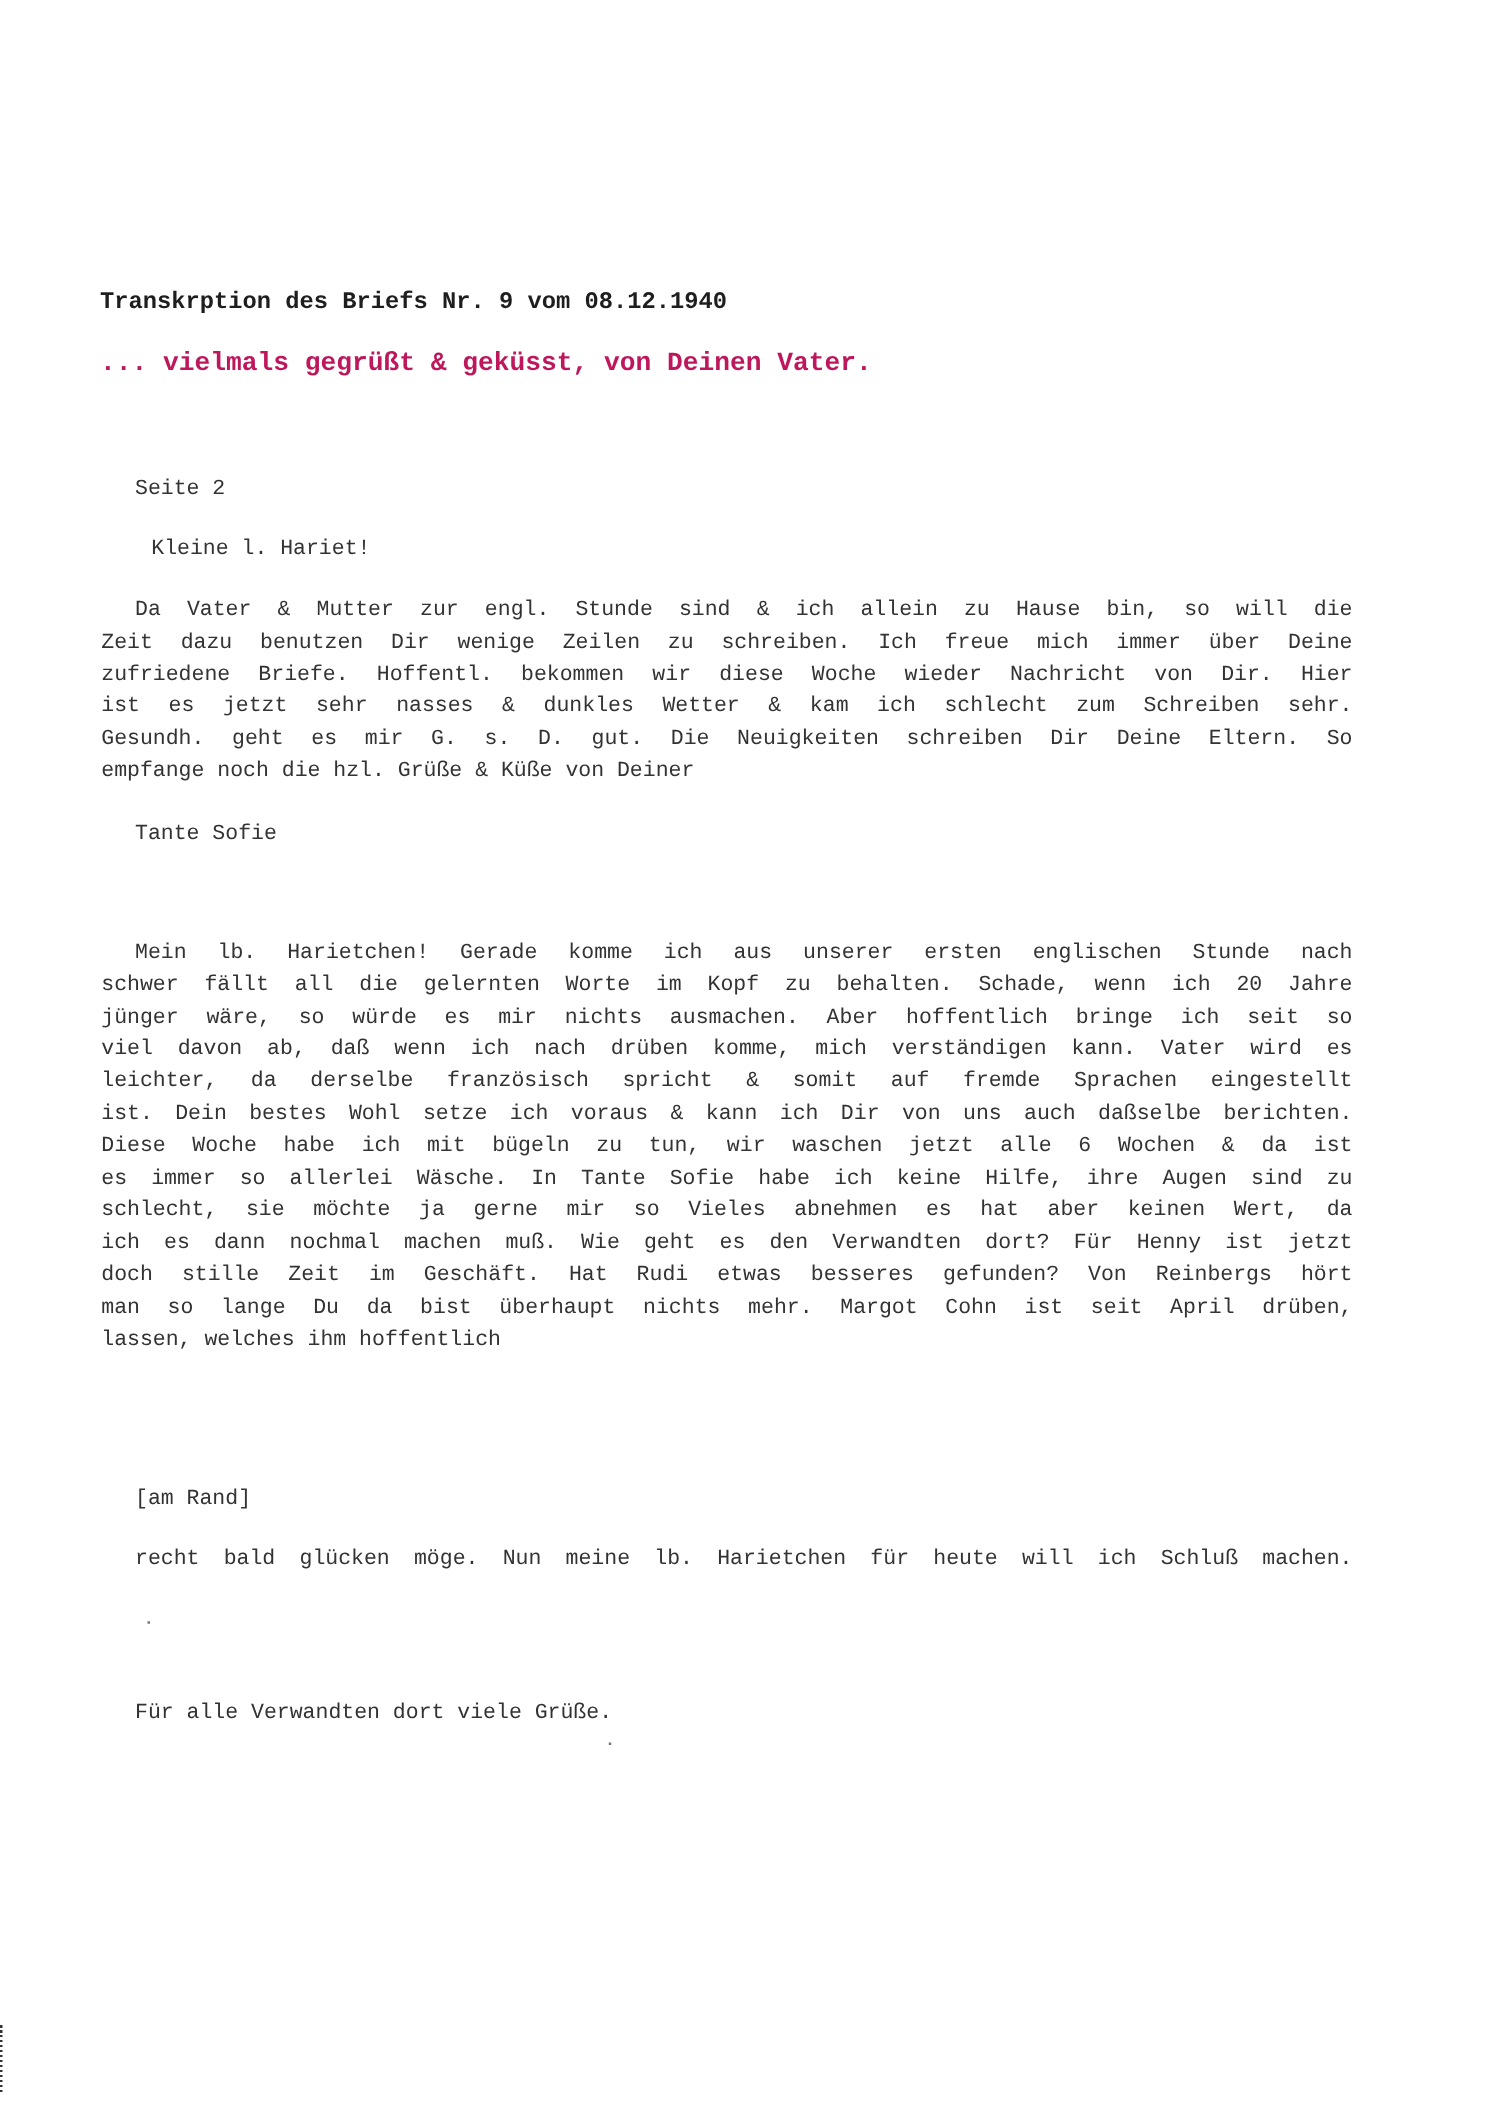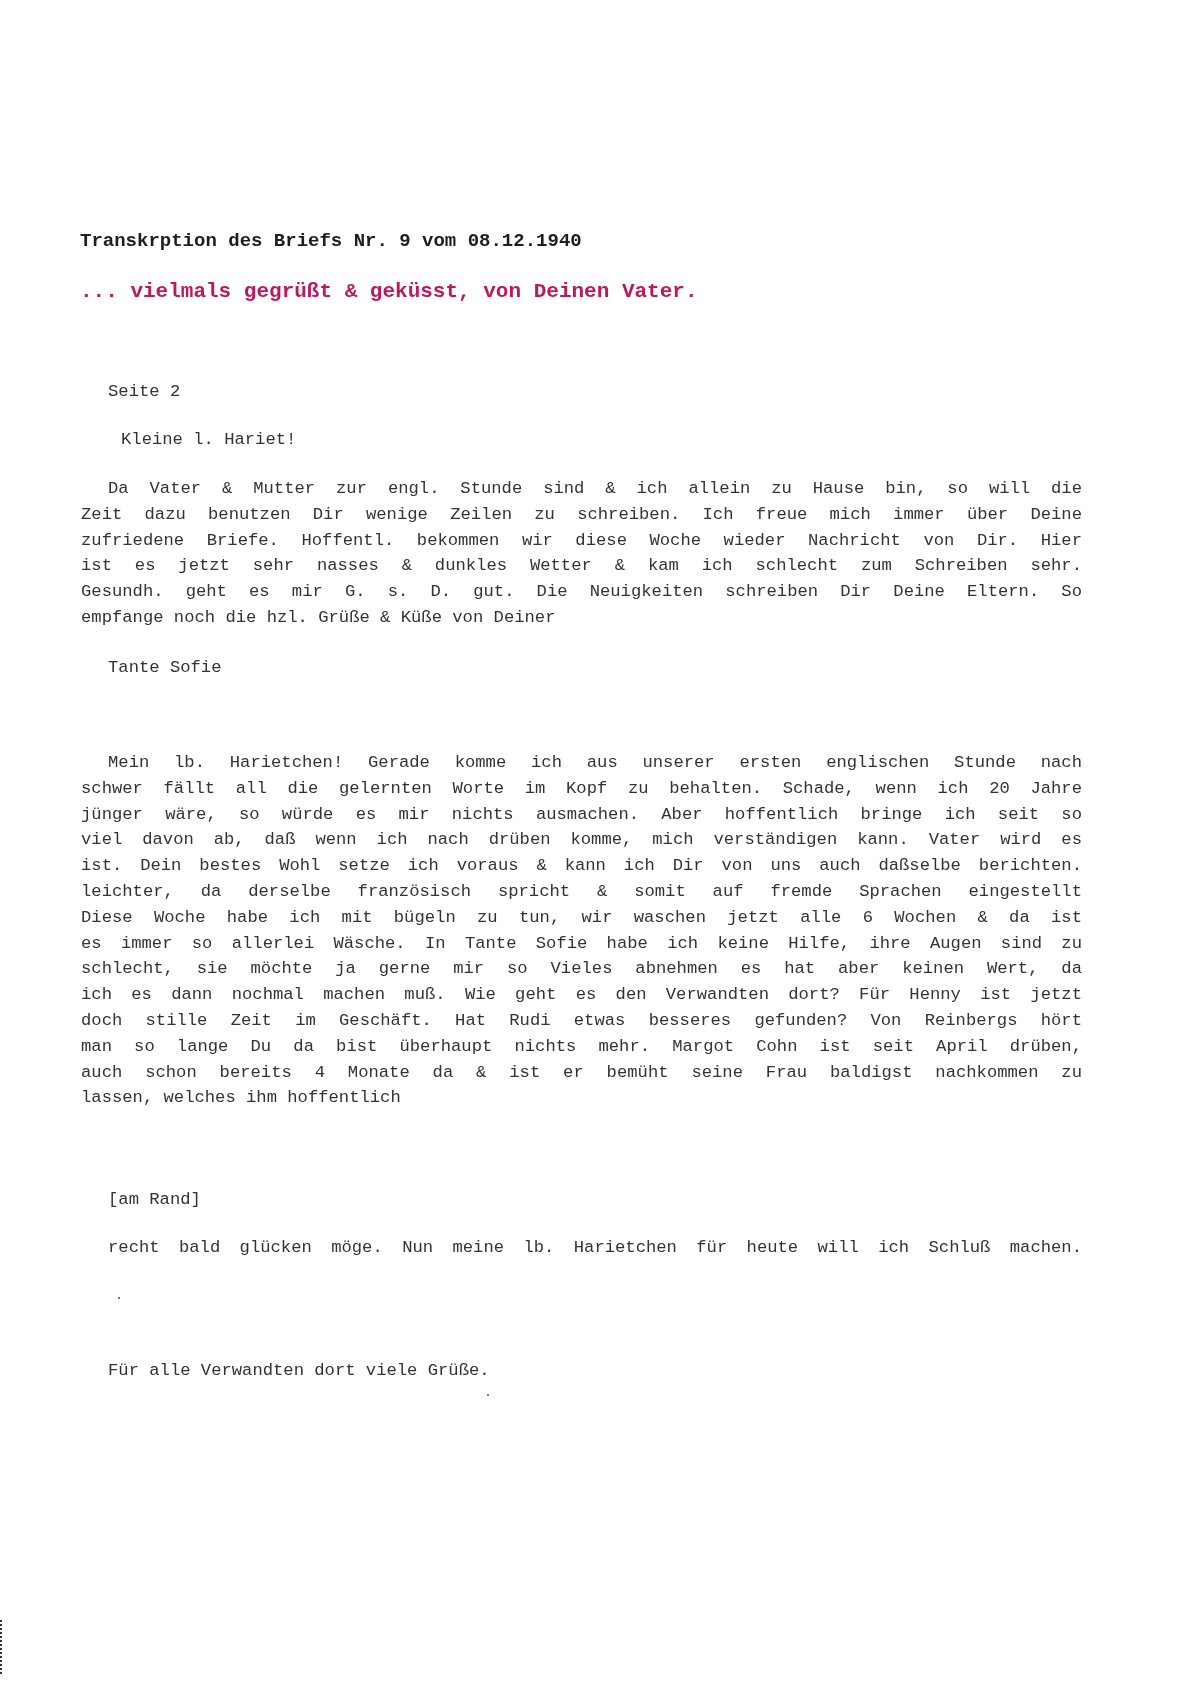--- a/index.html
+++ b/index.html
@@ -104,29 +104,28 @@
     <span class="line last">empfange noch die hzl. Grüße &amp; Küße von Deiner</span>
   </div>
 
   <div class="single" style="left:108px; top:638px;">Tante Sofie</div>
 
   <div class="block" style="top:733px;">
     <span class="line indent">Mein lb. Harietchen! Gerade komme ich aus unserer ersten englischen Stunde nach</span>
     <span class="line">schwer fällt all die gelernten Worte im Kopf zu behalten. Schade, wenn ich 20 Jahre</span>
     <span class="line">jünger wäre, so würde es mir nichts ausmachen. Aber hoffentlich bringe ich seit so</span>
     <span class="line">viel davon ab, daß wenn ich nach drüben komme, mich verständigen kann. Vater wird es</span>
+    <span class="line">leichter, da derselbe französisch spricht &amp; somit auf fremde Sprachen eingestellt</span>
     <span class="line">ist. Dein bestes Wohl setze ich voraus &amp; kann ich Dir von uns auch daßselbe berichten.</span>
-    <span class="line">leichter, da derselbe französisch spricht &amp; somit auf fremde Sprachen eingestellt</span>
     <span class="line">Diese Woche habe ich  mit bügeln zu tun, wir waschen jetzt alle 6 Wochen &amp; da ist</span>
     <span class="line">es immer so allerlei Wäsche. In Tante Sofie habe ich keine Hilfe, ihre Augen sind zu</span>
     <span class="line">schlecht, sie möchte  ja gerne mir so Vieles abnehmen es hat aber keinen Wert, da</span>
     <span class="line">ich es dann nochmal machen muß. Wie geht es den Verwandten dort? Für Henny ist jetzt</span>
     <span class="line">doch stille Zeit im Geschäft. Hat Rudi etwas besseres gefunden? Von Reinbergs hört</span>
     <span class="line">man so lange Du da bist überhaupt nichts mehr. Margot Cohn ist seit April  drüben,</span>
-    <span class="line">auch schon bereits 4 Monate da &amp; ist er bemüht seine Frau baldigst nachkommen zu</span>
     <span class="line last">lassen, welches ihm hoffentlich</span>
   </div>
 
   <div class="single" style="left:108px; top:1170px;">[am Rand]</div>
 
   <div class="block" style="top:1218px;">
     <span class="line indent">recht bald glücken möge. Nun meine lb. Harietchen für heute will ich Schluß machen.</span>
   </div>
 
   <div class="speck" style="left:118px; top:1280px;"></div>

